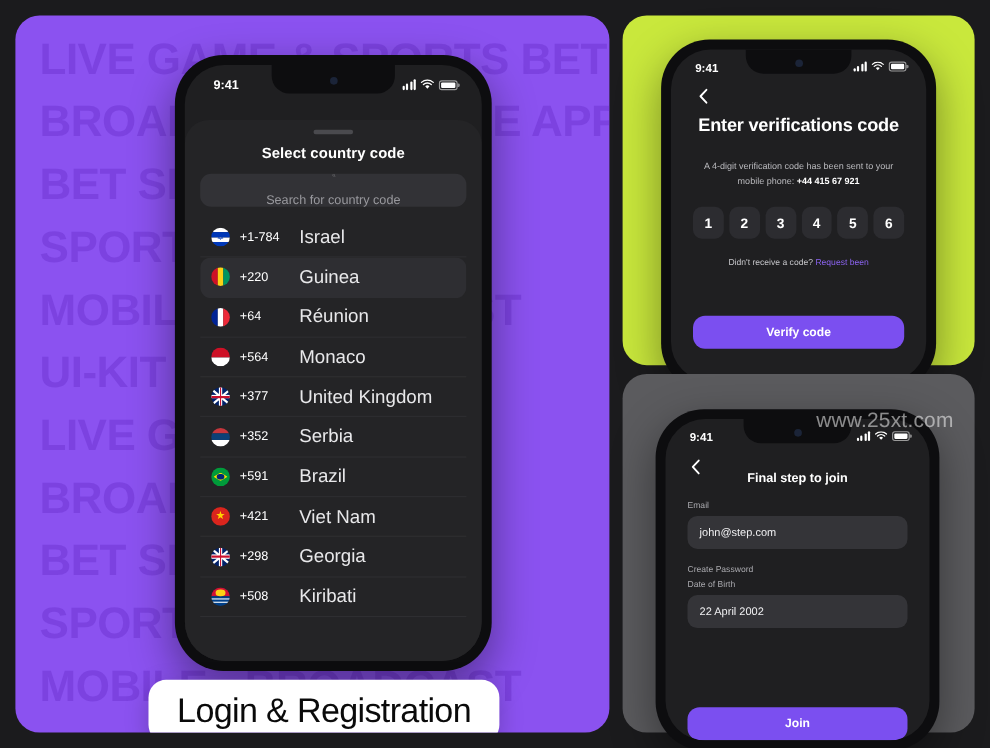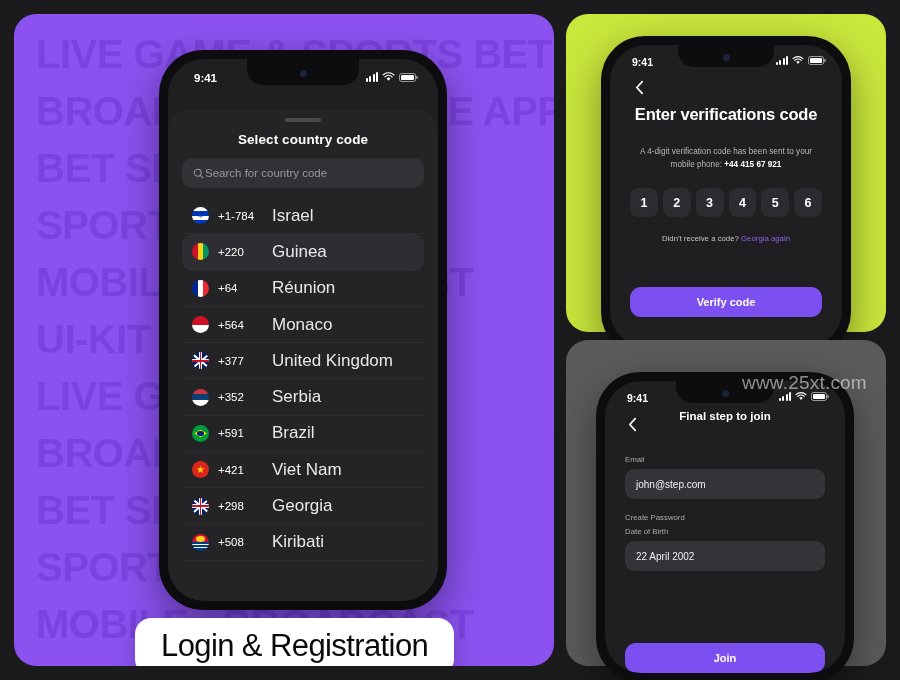--- a/index.html
+++ b/index.html
@@ -109,26 +109,27 @@
   .grabber {
     width: 36px; height: 4px; border-radius: 3px;
     background: #4a4a4e; margin: 0 auto 10px auto;
   }
   .sheet-title {
     text-align: center; color: #fff;
     font-size: 13.5px; font-weight: 700;
     margin-bottom: 11px; letter-spacing: 0.1px;
   }
   .searchbox {
-    display: flex; align-items: center; gap: 1px;
+    display: flex; align-items: center; gap: 15px;
     background: #323236;
     border-radius: 10px;
     height: 30px;
     padding: 0 11px;
     margin-bottom: 10px;
+    flex-direction: column;
   }
   .searchbox .ph { color: #98989d; font-size: 11.5px; }
   .list { position: relative; }
   .crow {
     display: flex; align-items: center;
     height: 36.3px;
     padding: 0 10px;
     border-bottom: 1px solid #2e2e31;
     position: relative;
   }
@@ -193,21 +194,21 @@
   
   #phone3 { left: 596px; top: 372px; width: 258px; height: 310px; }
   #phone3 .statusbar { padding: 11px 18px 0 22px; font-size: 10.5px; }
   #phone3 .notch { width: 98px; height: 22px; }
   .p3head {
     display: flex; align-items: center;
     padding: 11px 18px 0 18px;
     position: relative;
   }
   .p3title {
-    position: absolute; left: 0; right: 0; top: 6px;
+    position: absolute; left: 0; right: 0; top: 25px;
     text-align: center; color: #fff;
     font-size: 11.5px; font-weight: 600;
   }
   .p3body { padding: 22px 20px 0 20px; }
   .flabel { color: #a8a8ad; font-size: 7.8px; margin-bottom: 5px; }
   .field {
     background: #343438;
     border-radius: 9px;
     height: 30px;
     display: flex; align-items: center;
@@ -490,21 +491,21 @@
         <div class="otprow" id="otp-row">
             <div class="otp">1</div>
             <div class="otp">2</div>
             <div class="otp">3</div>
             <div class="otp">4</div>
             <div class="otp">5</div>
             <div class="otp">6</div>
           </div>
         <div class="p2resend">
           <span>Didn't receive a code?</span>
-          <a href="#">Georgia again</a>
+          <a href="#">Request been</a>
         </div>
         <div class="p2btnwrap">
           <div class="btn-primary">Verify code</div>
         </div>
       </div>
     </div>
   </div>
 
   <div class="panel panel-br"></div>
 

